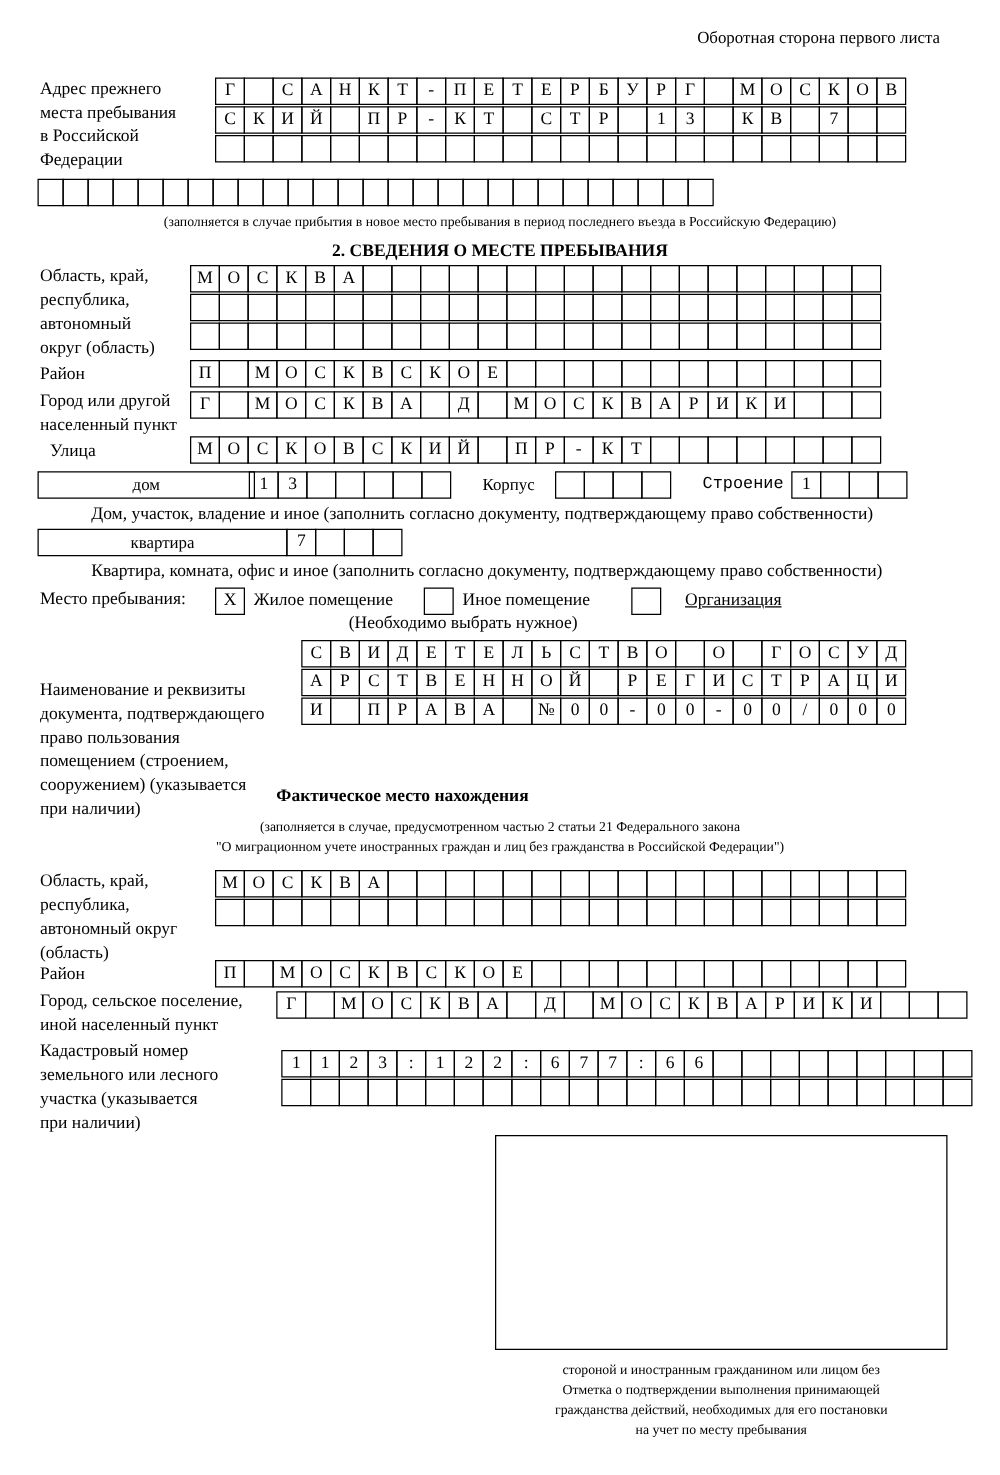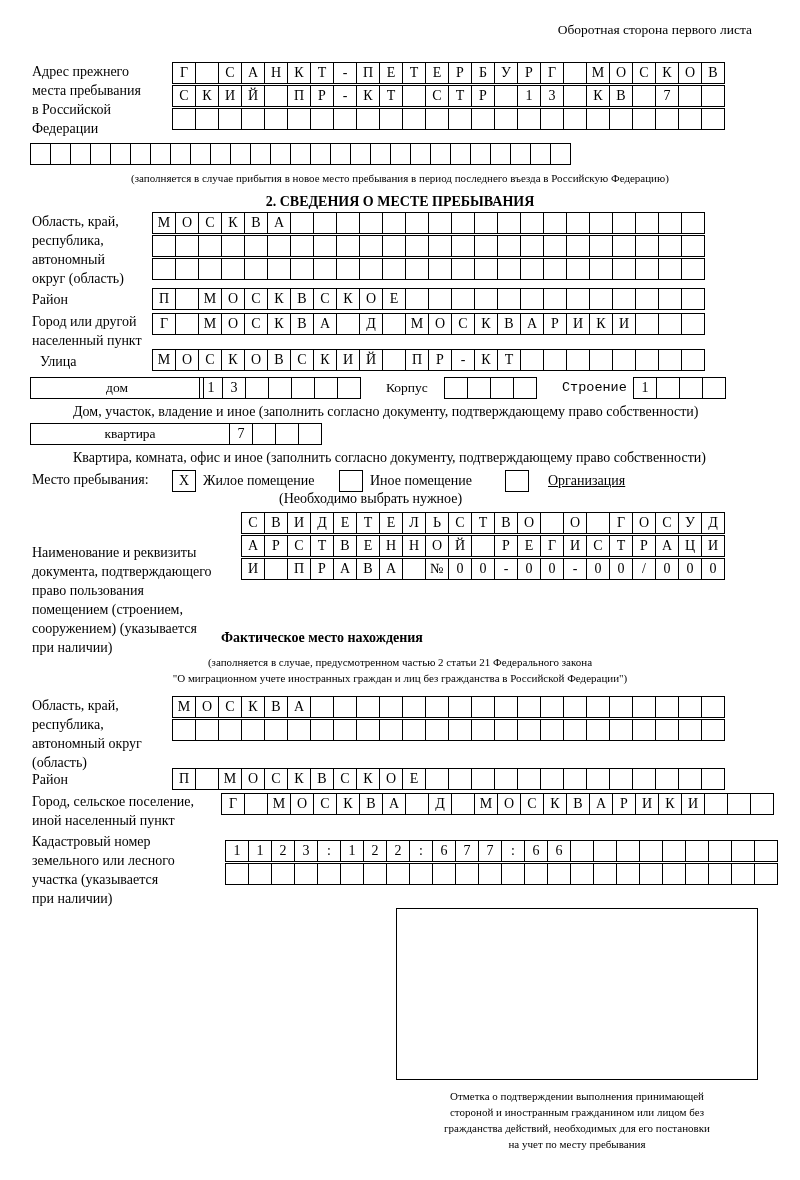--- a/index.html
+++ b/index.html
@@ -654,19 +654,19 @@
       <div class="cell"></div>
       <div class="cell"></div>
       <div class="cell"></div>
       <div class="cell"></div>
       <div class="cell"></div>
       <div class="cell"></div>
     </div>
 
   <div class="bigbox" style="left:396px;top:908px;width:362px;height:172px;"></div>
   <div class="note" style="left:386px;top:1088px;width:382px;">
+    <div>стороной и иностранным гражданином или лицом без</div>
     <div>Отметка о подтверждении выполнения принимающей</div>
-    <div>стороной и иностранным гражданином или лицом без</div>
     <div>гражданства действий, необходимых для его постановки</div>
     <div>на учет по месту пребывания</div>
   </div>
 
 </div>
 
 </body></html>

